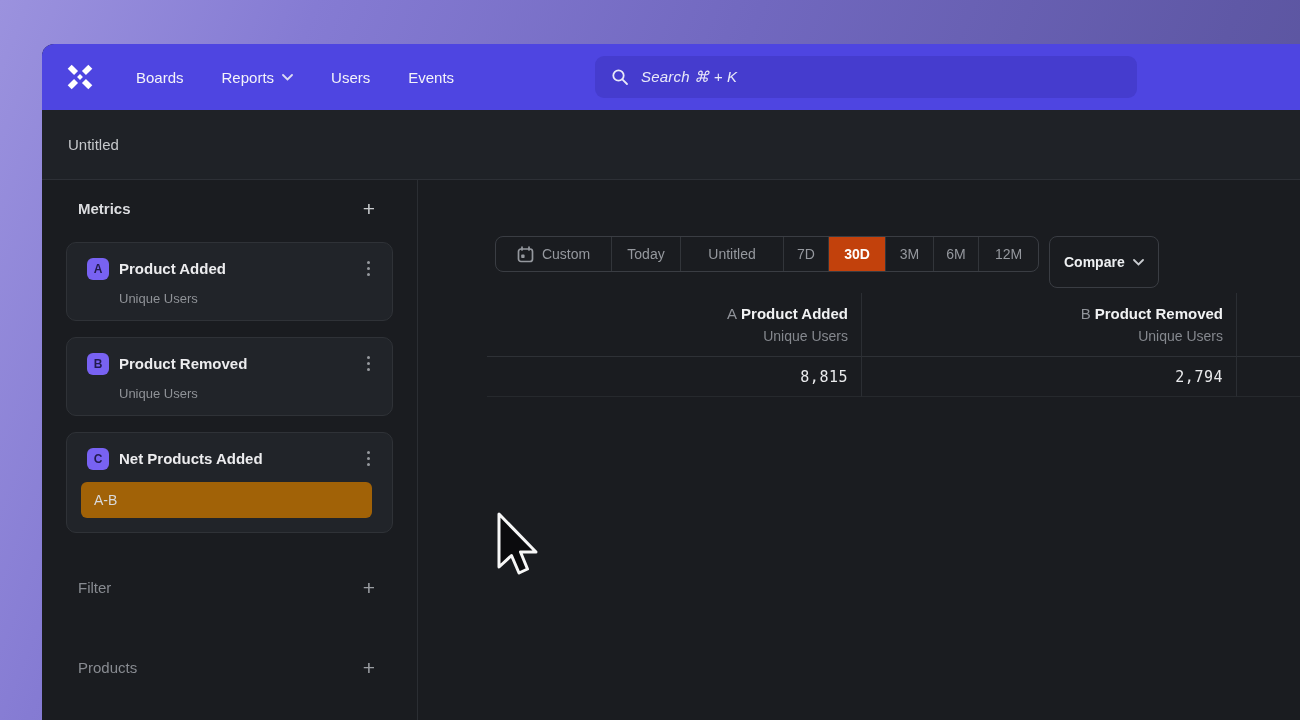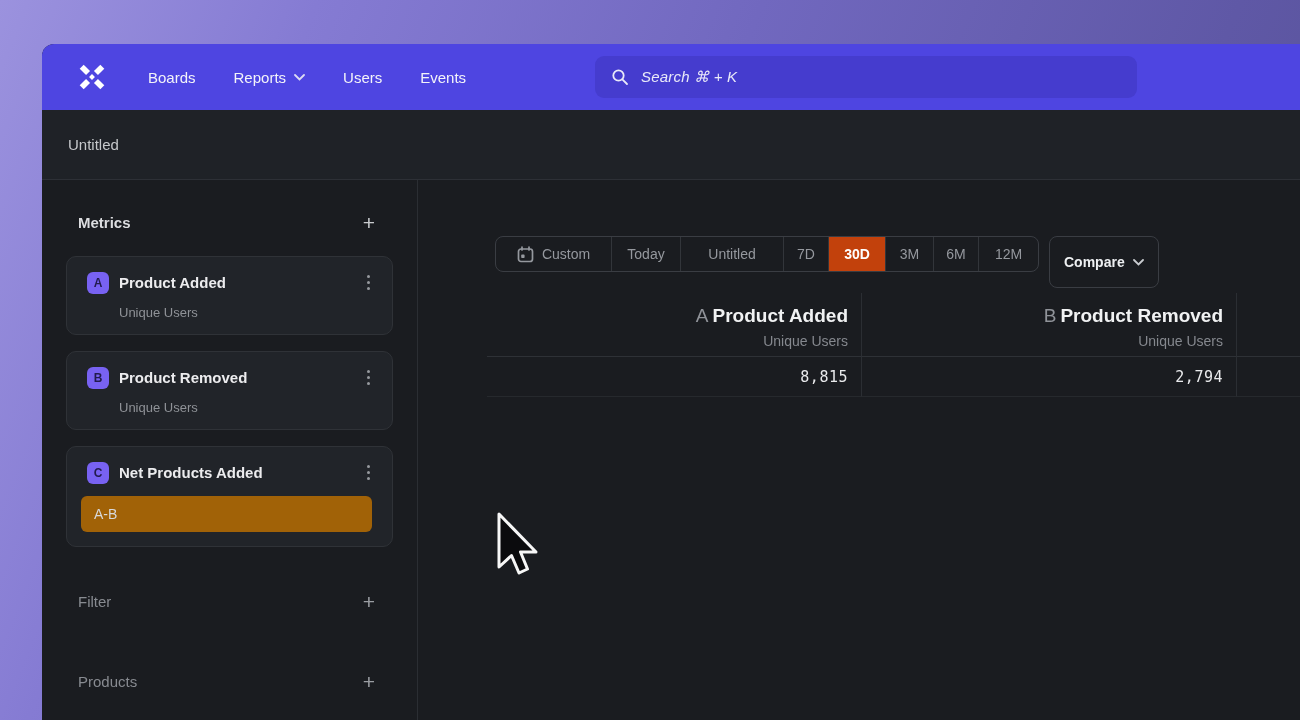--- a/index.html
+++ b/index.html
@@ -10,21 +10,21 @@
     position:relative;
   }
   .window {
     position:absolute; left:42px; top:44px; right:0; bottom:0;
     background:#1a1c20; border-top-left-radius:12px; overflow:hidden;
     display:flex; flex-direction:column;
   }
   
   .nav {
     height:66px; flex:0 0 66px; background:#4e45e1;
-    display:flex; align-items:center; padding-left:34px; position:relative;
+    display:flex; align-items:center; padding-left:22px; position:relative;
   }
   .logo { width:32px; height:32px; display:flex; align-items:center; justify-content:center; }
   .nav-items { display:flex; align-items:center; gap:38px; margin-left:40px; }
   .nav-item { color:#f3f3f9; font-size:15px; font-weight:500; display:flex; align-items:center; gap:8px; cursor:pointer; }
   .chev { width:11px; height:7px; display:inline-block; }
   .search {
     position:absolute; left:553px; top:12px; width:542px; height:42px;
     background:#453cce; border-radius:9px; display:flex; align-items:center;
     padding-left:16px; gap:12px;
   }
@@ -32,21 +32,21 @@
   
   .titlebar {
     height:70px; flex:0 0 70px; background:#1f2227; border-bottom:1px solid #2d3036;
     display:flex; align-items:center; padding-left:26px;
   }
   .titlebar-text { color:#c6c8cb; font-size:15px; }
   
   .content { flex:1; display:flex; min-height:0; }
   .sidebar { width:376px; flex:0 0 376px; border-right:1px solid #2b2e33; padding:0 24px; }
   .side-row { display:flex; align-items:center; justify-content:space-between; height:36px; padding:0 18px 0 12px; cursor:pointer; }
-  .side-row.metrics { margin-top:24px; }
+  .side-row.metrics { margin-top:10px; }
   .side-row .row-label { font-size:15px; font-weight:600; color:#dcdde0; }
   .side-row.dim .row-label { color:#888b91; font-weight:500; }
   .plus { font-size:21px; font-weight:300; color:#c9cbce; line-height:1; }
   .side-row.dim .plus { color:#9a9da2; }
   .card {
     background:#212429; border:1px solid #2f3237; border-radius:10px;
     padding:14px 16px 14px 20px; margin-top:16px; cursor:pointer;
   }
   .card:first-of-type { margin-top:12px; }
   .card-top { display:flex; align-items:center; }
@@ -85,21 +85,21 @@
   
   .table {
     position:absolute; left:69px; top:113px; right:0;
     display:grid; grid-template-columns:375px 375px 1fr;
   }
   .th {
     height:64px; border-bottom:1px solid #2e3136; padding:12px 13px 0 0;
     text-align:right;
   }
   .th.colline, .td.colline { border-right:1px solid #2b2e33; }
-  .th-name { font-size:19px; color:#f1f2f3; font-weight:700; }
+  .th-name { font-size:15px; color:#f1f2f3; font-weight:700; }
   .th-badge { color:#909399; font-weight:500; margin-right:4px; }
   .th-measure { font-size:14px; color:#85888e; margin-top:6px; font-weight:500; }
   .td {
     height:40px; line-height:40px; text-align:right; padding-right:13px;
     border-bottom:1px solid #26292d;
     font-family:"DejaVu Sans Mono", monospace; font-size:15px; color:#e9eaec; letter-spacing:.5px;
   }
   
   .cursor { position:absolute; left:497px; top:512px; pointer-events:none; }
 </style>

